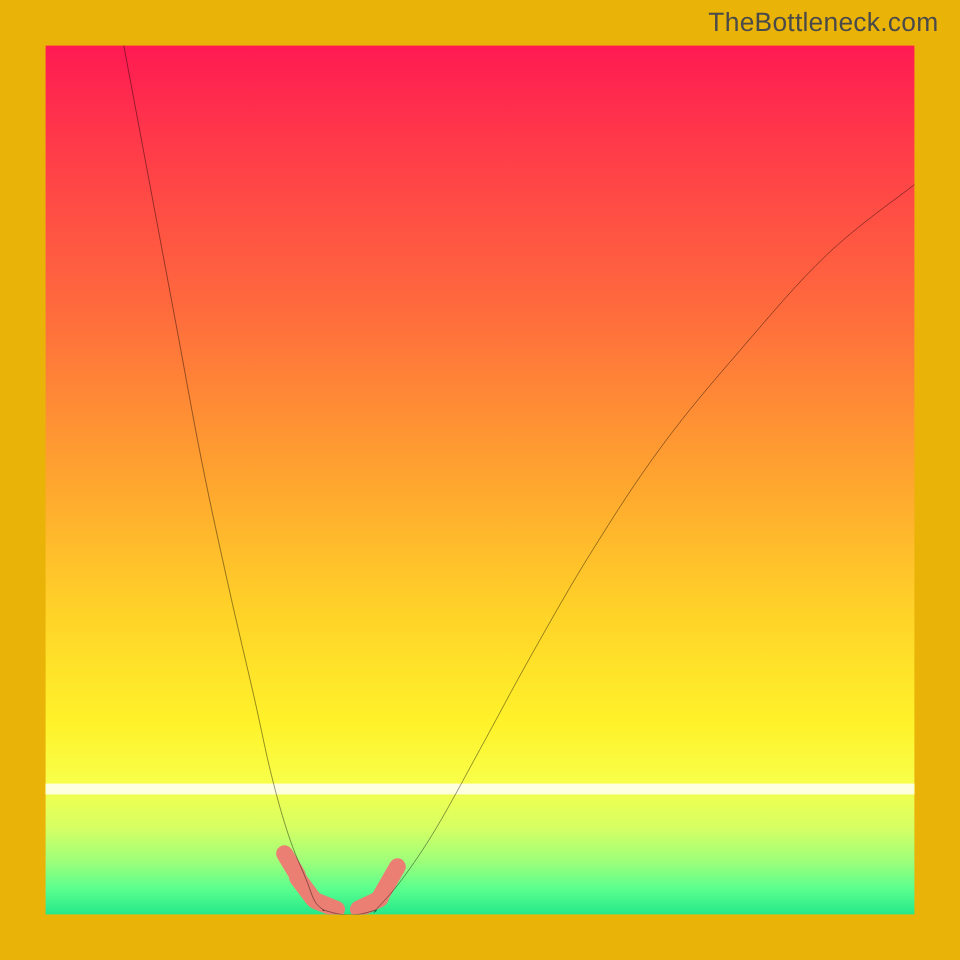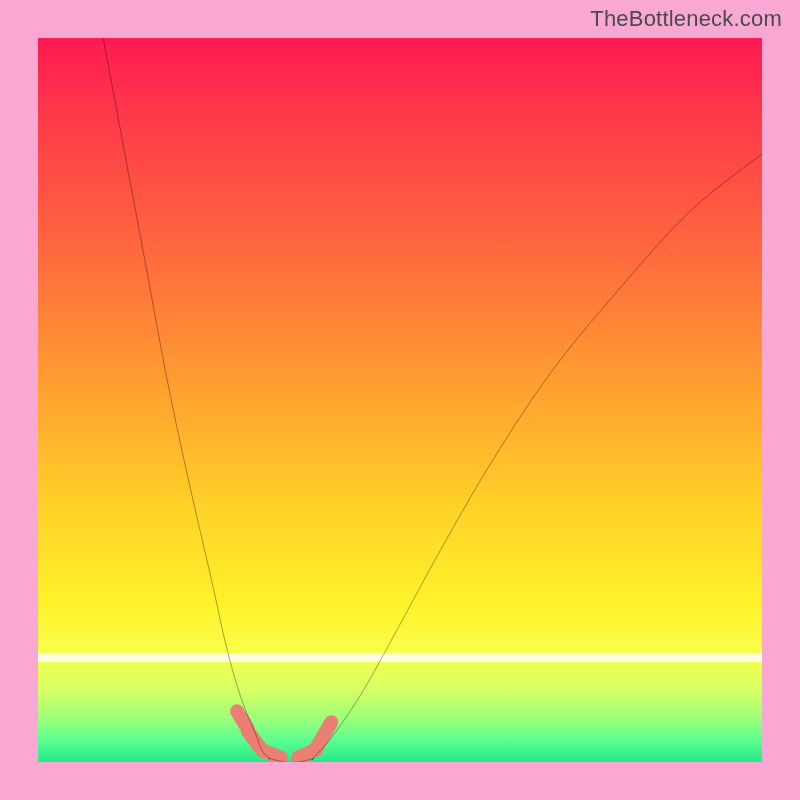--- a/index.html
+++ b/index.html
@@ -10,21 +10,21 @@
     overflow: hidden;
     background: #000;
     font-family: Arial, Helvetica, sans-serif;
   }
   .frame {
     position: absolute;
     top: 0;
     left: 0;
     width: 800px;
     height: 800px;
-    background: #f9a8d4;
+    background: #eab308;
   }
   .plot-area {
     position: absolute;
     top: 38px;
     left: 38px;
     width: 724px;
     height: 724px;
     
     background: linear-gradient(
       to bottom,

